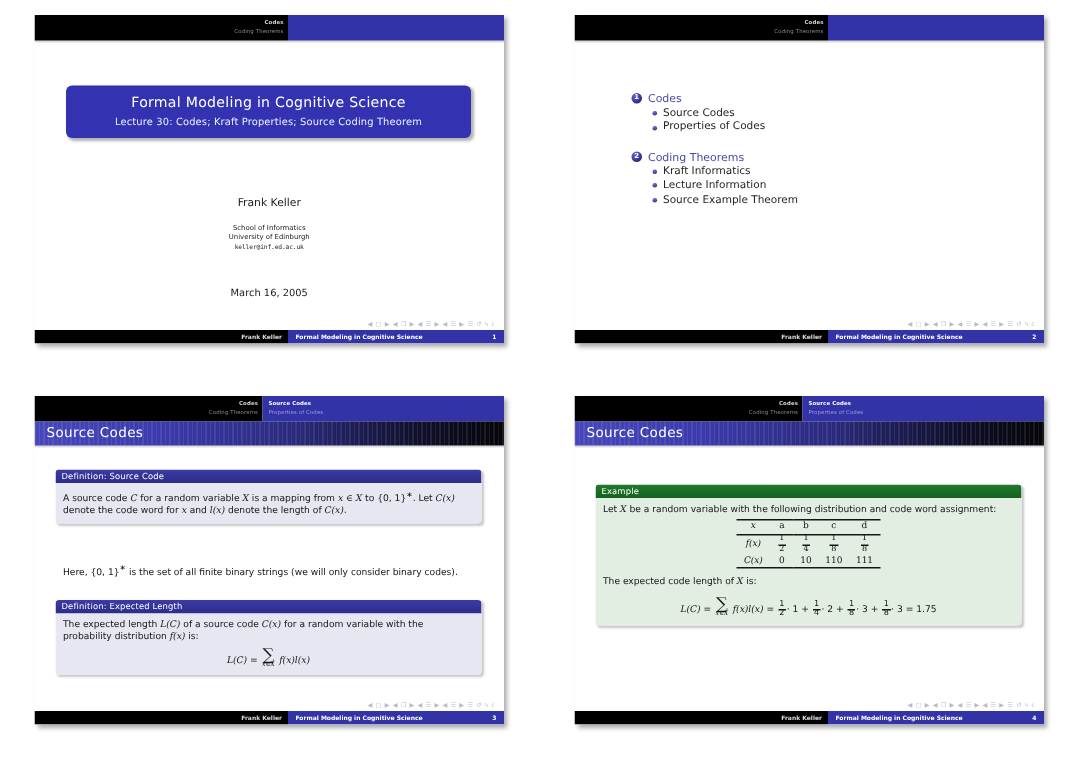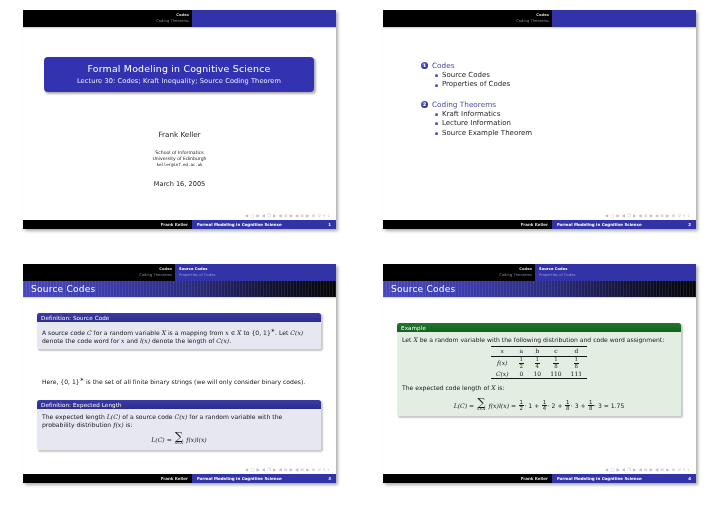--- a/index.html
+++ b/index.html
@@ -111,21 +111,21 @@
     padding:6px 4px 7px 4px;box-sizing:border-box;
     text-align:center;
     box-shadow:1.5px 1.5px 2px rgba(0,0,0,0.3);
   }
   .tb-main{color:#ffffff;font-size:9.4px;letter-spacing:.2px;margin-bottom:3px;}
   .tb-sub{color:#eeeeff;font-size:6.6px;letter-spacing:.1px;}
   .author{position:absolute;left:0;top:120px;width:100%;text-align:center;font-size:7.2px;color:#1a1a1a;}
   .instblock{position:absolute;left:0;top:140px;width:100%;text-align:center;}
   .inst{font-size:4.6px;line-height:6.2px;color:#1a1a1a;}
   .email{font-family:"DejaVu Sans Mono",monospace;font-size:4.2px;line-height:6.4px;color:#1a1a1a;letter-spacing:-0.1px;}
-  .datetxt{position:absolute;left:0;top:170px;width:100%;text-align:center;font-size:6.6px;color:#1a1a1a;}
+  .datetxt{position:absolute;left:0;top:181px;width:100%;text-align:center;font-size:6.6px;color:#1a1a1a;}
 
   
   .outline{position:absolute;left:38px;top:52px;width:250px;}
   .ol-sec{display:flex;align-items:flex-start;margin-bottom:1px;}
   .ol-num{
     width:7px;height:7px;border-radius:50%;
     background:radial-gradient(circle at 35% 30%,#6a6ad2,#2b2b86 70%);
     color:#ffffff;font-size:4.6px;line-height:7px;text-align:center;
     margin-right:4px;flex:none;font-weight:bold;
   }
@@ -199,21 +199,21 @@
       <div class="nav-left">
         <div class="nav-ln nav-on-dark">Codes</div>
         <div class="nav-ln nav-dim">Coding Theorems</div>
       </div>
       <div class="nav-right"></div>
     </div>
     <div class="navbar-shadow"></div>
 
     <div class="titleblock">
       <div class="tb-main">Formal Modeling in Cognitive Science</div>
-      <div class="tb-sub">Lecture 30: Codes; Kraft Inequality; Source Coding Theorem</div>
+      <div class="tb-sub">Lecture 30: Codes; Kraft Properties; Source Coding Theorem</div>
     </div>
 
     <div class="author">Frank Keller</div>
     <div class="instblock">
       <div class="inst">School of Informatics</div>
       <div class="inst">University of Edinburgh</div>
       <div class="email">keller@inf.ed.ac.uk</div>
     </div>
     <div class="datetxt">March 16, 2005</div>
 

